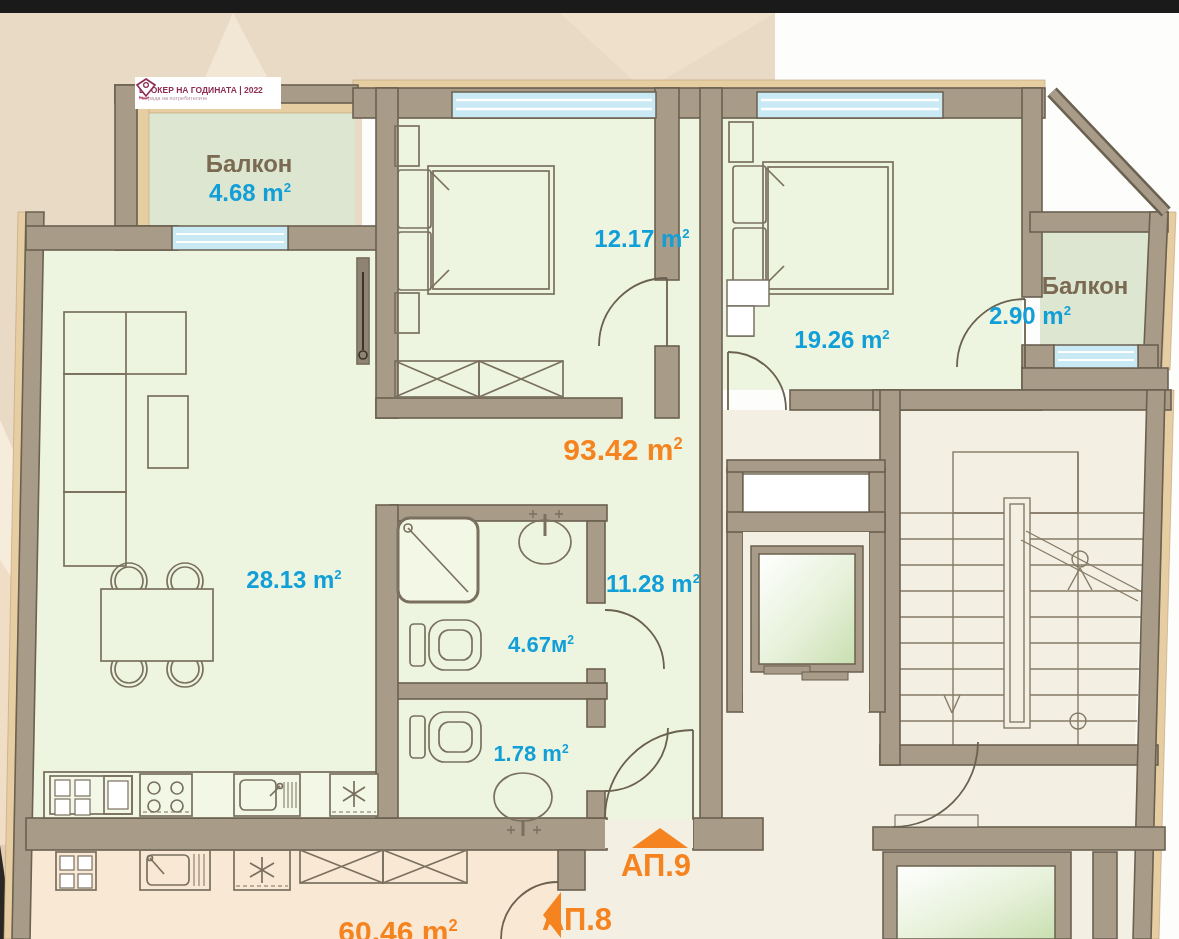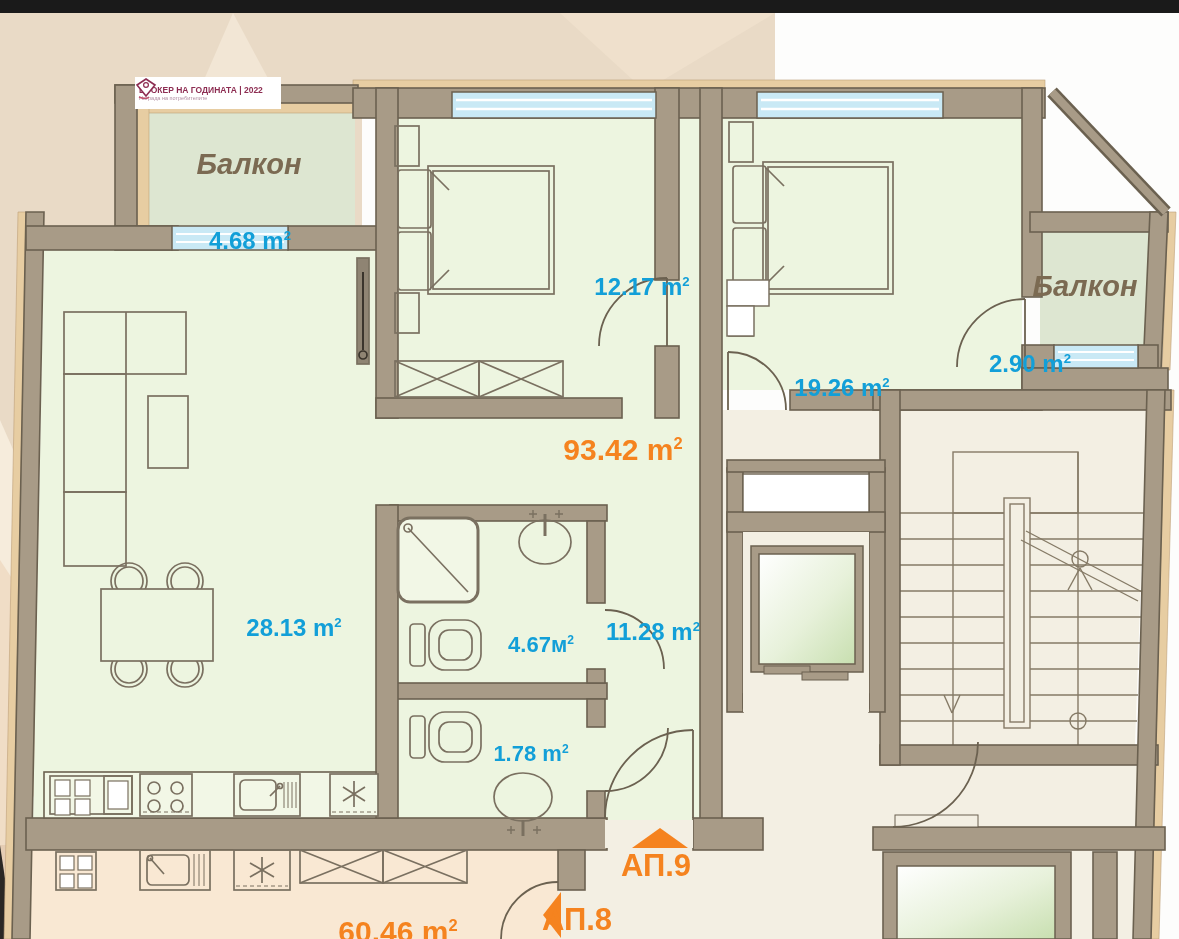--- a/index.html
+++ b/index.html
@@ -4,21 +4,21 @@
 <style>
   html,body{margin:0;padding:0;background:#ffffff;}
   .page{position:relative;width:1179px;height:939px;overflow:hidden;background:#fff;
         font-family:"Liberation Sans",sans-serif;}
   .page svg{position:absolute;left:0;top:0;}
   .lbl{position:absolute;transform:translate(-50%,-50%);font-weight:700;white-space:nowrap;
        text-align:center;line-height:1.05;}
   .cyan{color:#129fd8;}
   .brown{color:#7b6a52;}
   .orange{color:#f5831f;}
-  .f22{font-size:22px;} .f24{font-size:24px;margin-top:48px;} .f26{font-size:29px;font-style:italic;}
+  .f22{font-size:22px;} .f24{font-size:24px;} .f26{font-size:24px;}
   .f27{font-size:31px;} .f30{font-size:30px;}
   .lbl sup{font-size:.55em;font-weight:700;}
   .watermark{color:#d95a52;opacity:.88;font-size:31px;letter-spacing:2px;}
   .arrow-up{position:absolute;width:0;height:0;border-left:28px solid transparent;
             border-right:28px solid transparent;border-bottom:20px solid #f5831f;}
   .arrow-left{position:absolute;width:0;height:0;border-top:23px solid transparent;
               border-bottom:23px solid transparent;border-right:18px solid #f5831f;}
   .logo{position:absolute;left:135px;top:77px;width:146px;height:32px;background:#fff;
         display:flex;align-items:center;gap:4px;padding:2px 4px;box-sizing:border-box;}
   .logo-txt{display:flex;flex-direction:column;}

